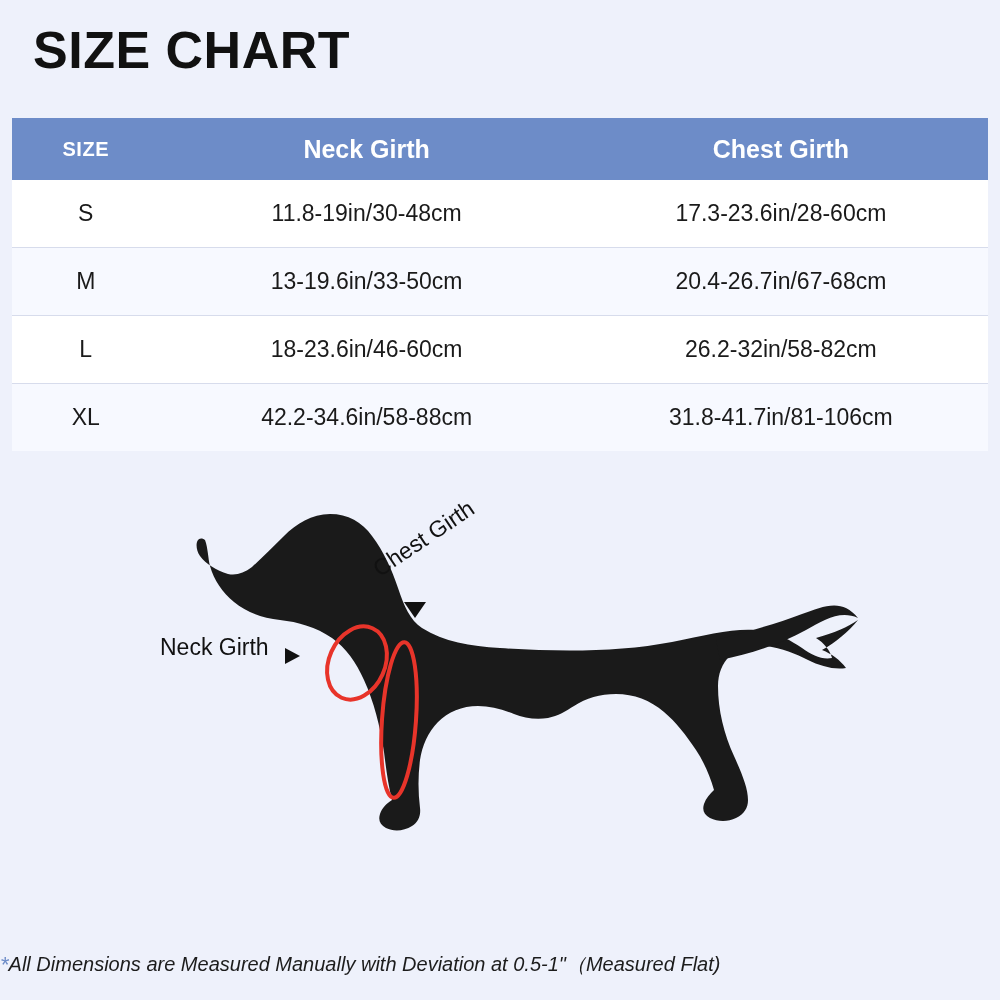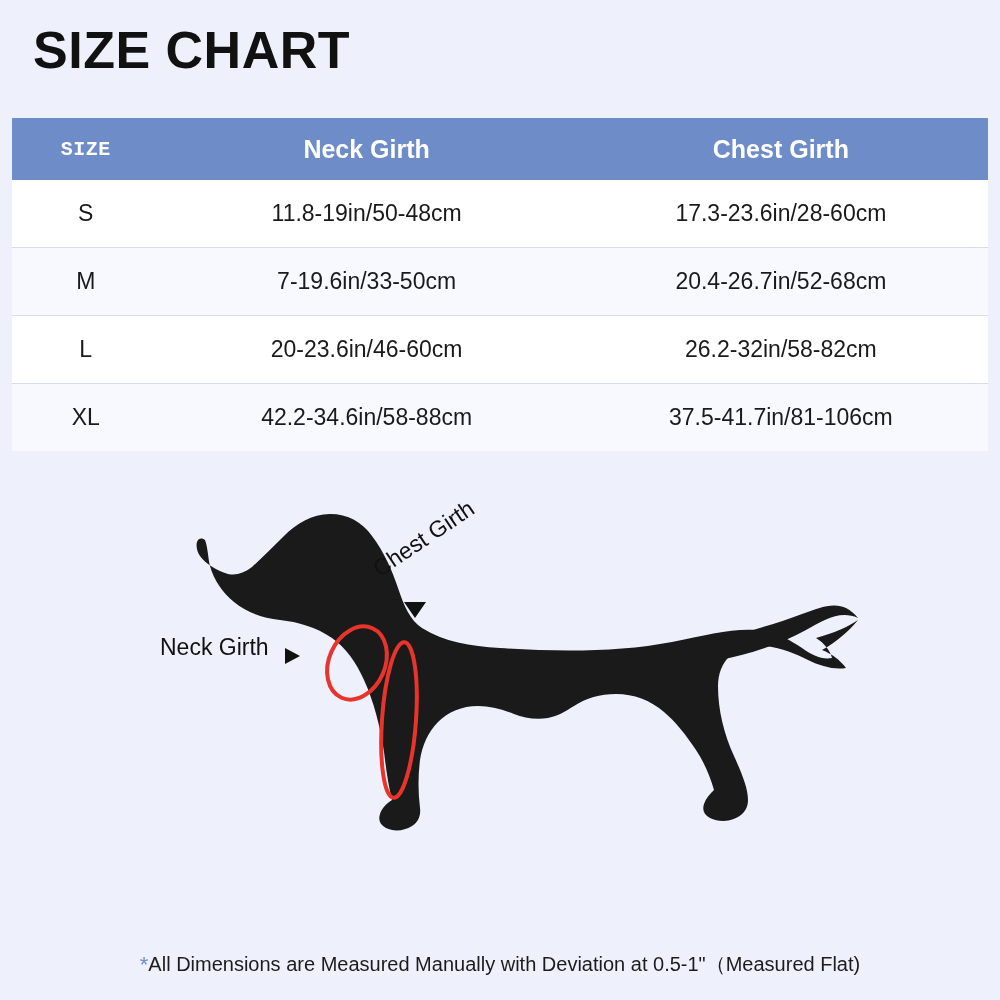--- a/index.html
+++ b/index.html
@@ -75,21 +75,21 @@
   table.size-table tbody tr:nth-child(even) td {
     background: #f7f9ff;
   }
   table.size-table tbody tr:last-child td {
     border-bottom: none;
   }
   td.cell-size {
     font-size: 26px;
   }
 
-  .col-w-size { width: 15%; font-family: Liberation Mono, monospace; }
+  .col-w-size { width: 15%; }
   .col-w-neck { width: 42.5%; }
   .col-w-chest { width: 42.5%; }
 
   .figure {
     position: absolute;
     top: 470px;
     left: 0;
     width: 1000px;
     height: 420px;
   }
@@ -111,23 +111,23 @@
     white-space: nowrap;
     transform: rotate(-34deg);
     transform-origin: left top;
   }
 
   .footnote {
     position: absolute;
     bottom: 22px;
     left: 0;
     width: 1000px;
-    text-align: center;
     font-size: 20px;
     color: #1c1c1c;
+    font-style: italic;
   }
   .footnote .star {
     color: #6d8cc8;
     font-size: 22px;
     vertical-align: -1px;
   }
 </style>
 </head>
 <body>
 
@@ -140,37 +140,37 @@
       <thead>
         <tr>
           <th class="col-size col-w-size">SIZE</th>
           <th class="col-w-neck">Neck Girth</th>
           <th class="col-w-chest">Chest Girth</th>
         </tr>
       </thead>
       <tbody>
         <tr>
           <td class="cell-size">S</td>
-          <td>11.8-19in/50-48cm</td>
+          <td>11.8-19in/30-48cm</td>
           <td>17.3-23.6in/28-60cm</td>
         </tr>
         <tr>
           <td class="cell-size">M</td>
-          <td>7-19.6in/33-50cm</td>
-          <td>20.4-26.7in/52-68cm</td>
+          <td>13-19.6in/33-50cm</td>
+          <td>20.4-26.7in/67-68cm</td>
         </tr>
         <tr>
           <td class="cell-size">L</td>
-          <td>20-23.6in/46-60cm</td>
+          <td>18-23.6in/46-60cm</td>
           <td>26.2-32in/58-82cm</td>
         </tr>
         <tr>
           <td class="cell-size">XL</td>
           <td>42.2-34.6in/58-88cm</td>
-          <td>37.5-41.7in/81-106cm</td>
+          <td>31.8-41.7in/81-106cm</td>
         </tr>
       </tbody>
     </table>
   </div>
 
   <div class="figure">
     <svg width="1000" height="420" viewBox="0 0 1000 420" xmlns="http://www.w3.org/2000/svg">
 
       <path fill="#1a1a1a" d="
         M205,70

